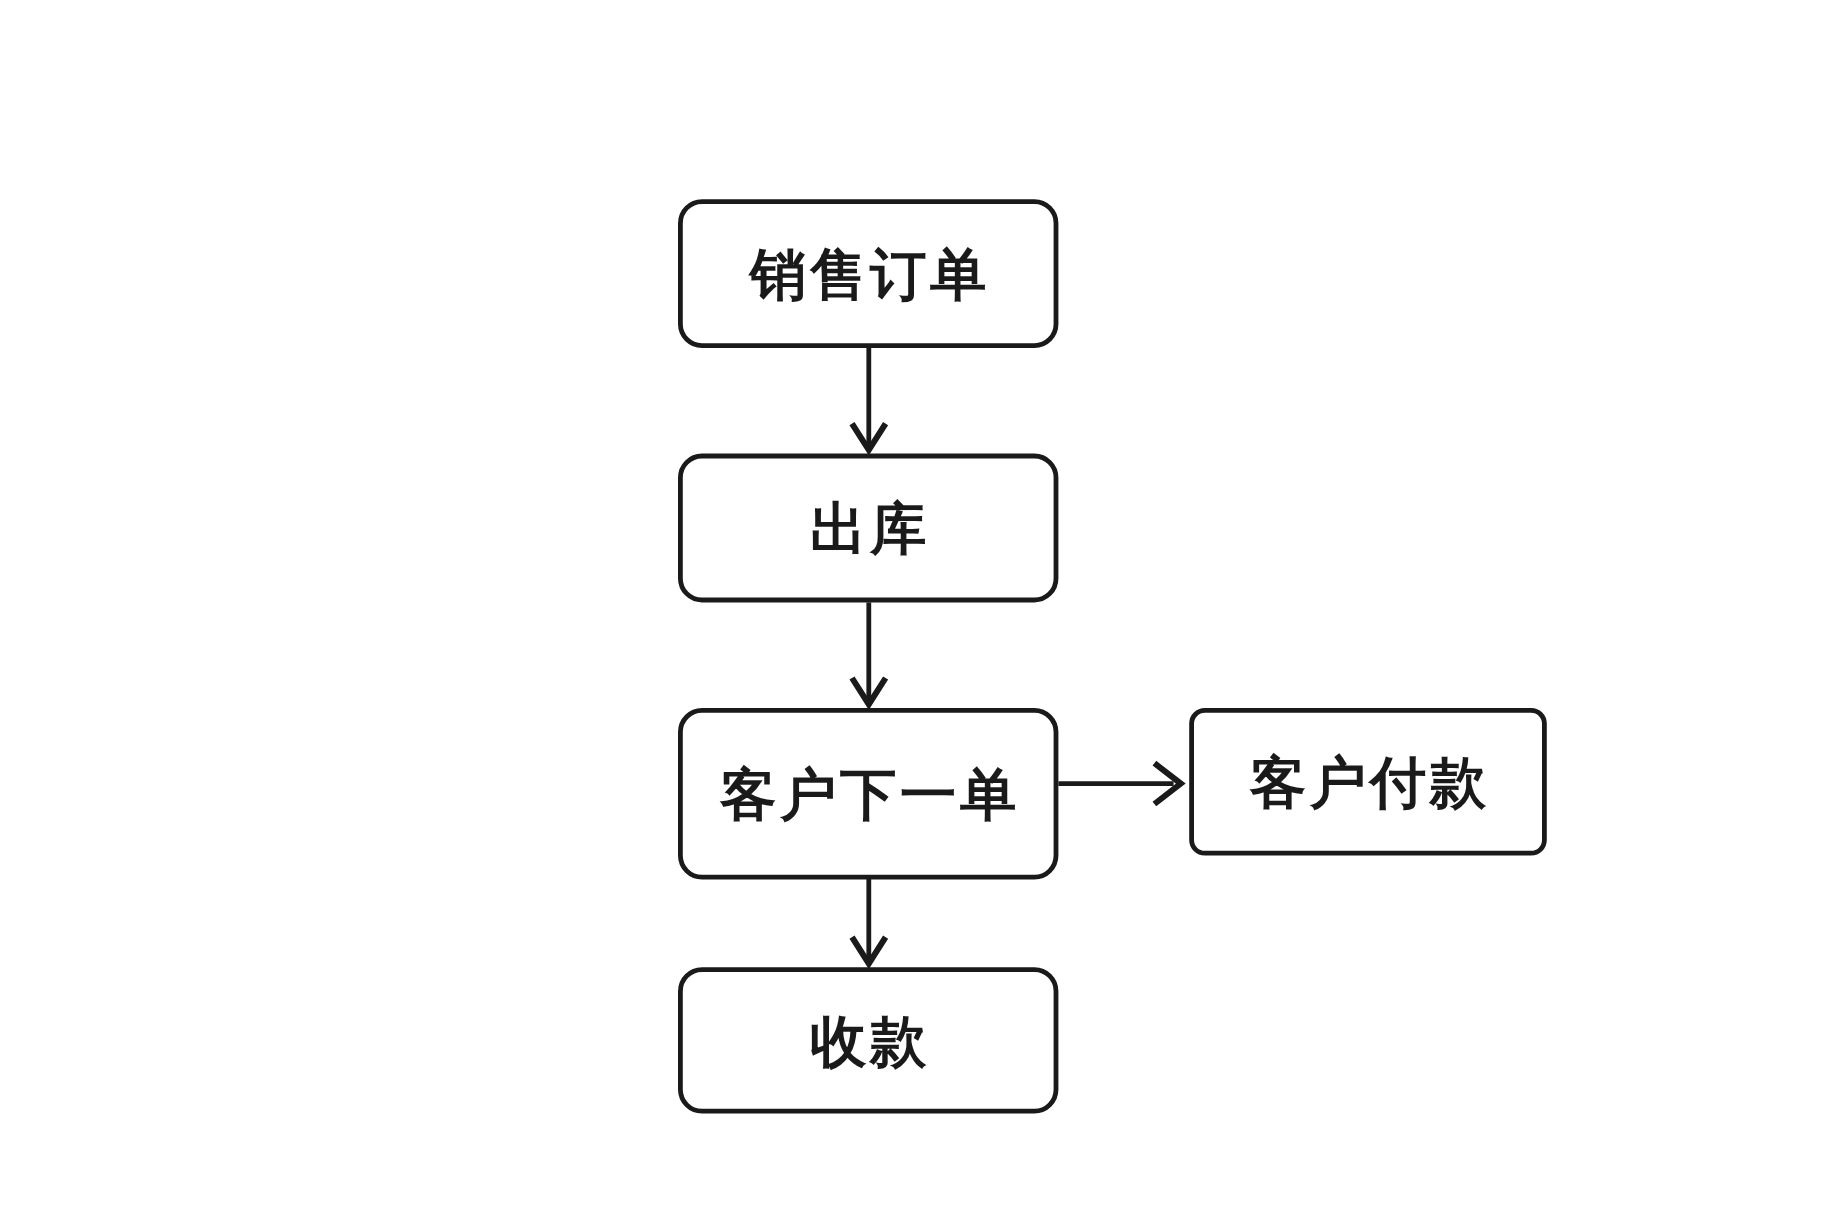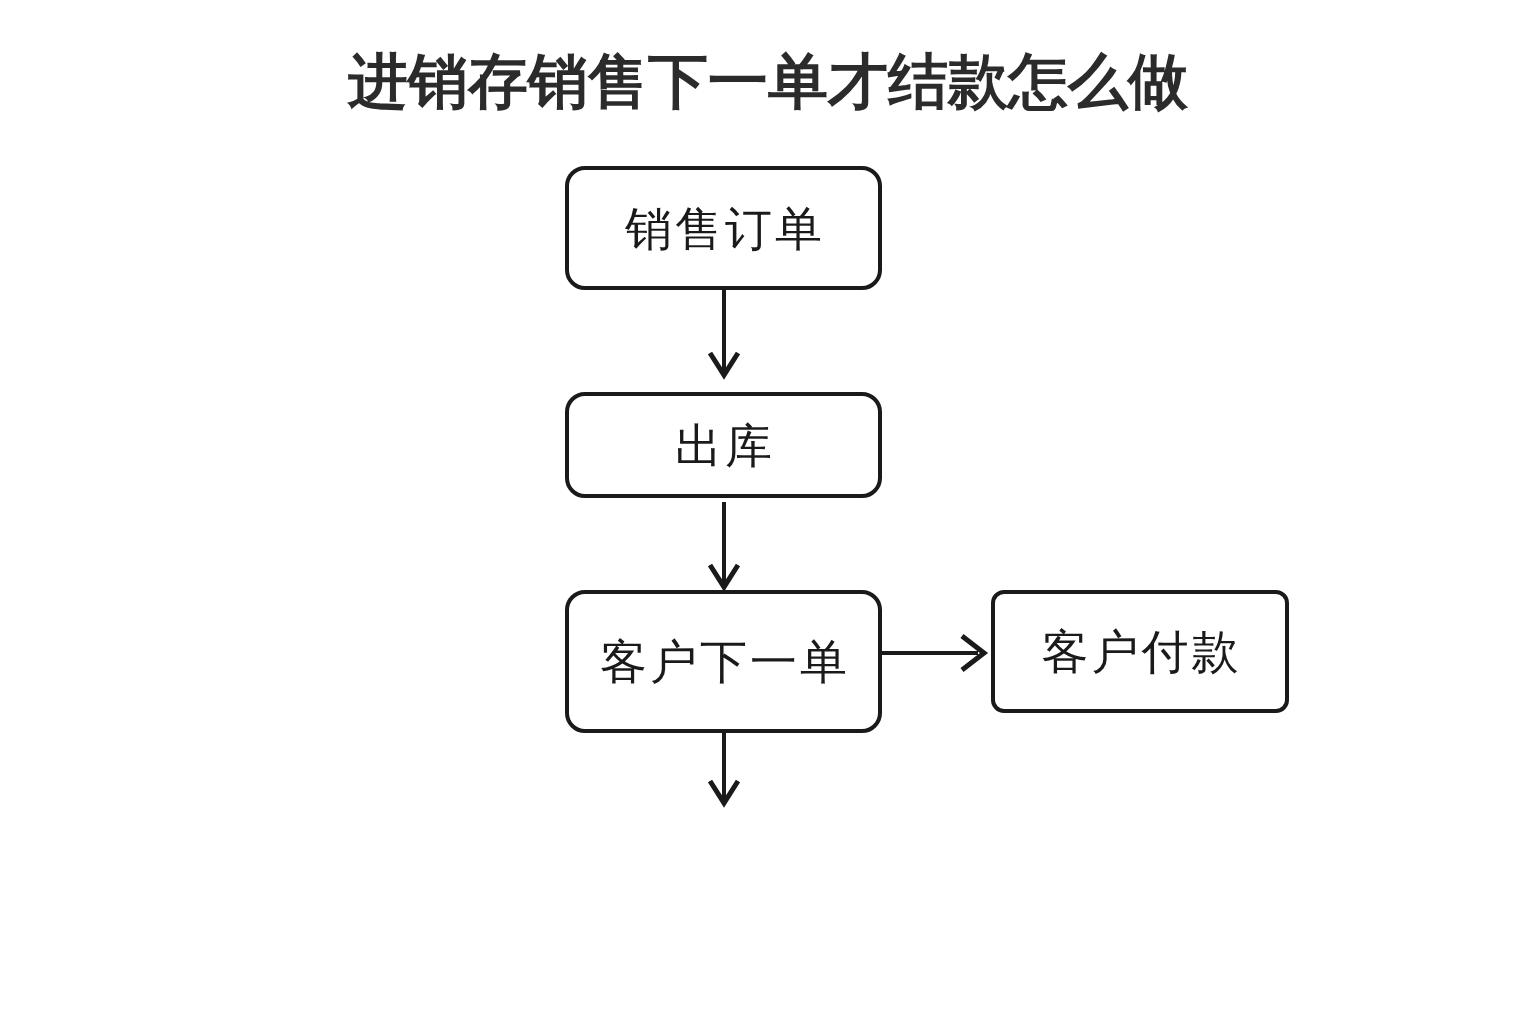--- a/index.html
+++ b/index.html
@@ -44,29 +44,29 @@
     position: absolute;
     box-sizing: border-box;
     background: #ffffff;
     border: 4px solid #1a1a1a;
     border-radius: 20px;
     display: flex;
     align-items: center;
     justify-content: center;
     font-size: 47px;
     line-height: 1;
-    font-weight: normal;
+    font-weight: bold;
     color: #1a1a1a;
     letter-spacing: 3px;
     text-indent: 3px;
     white-space: nowrap;
   }
 
   #node-sales-order   { left: 565px;  top: 166px; width: 317px; height: 124px; }
-  #node-outbound      { left: 565px;  top: 392px; width: 317px; height: 106px; }
+  #node-outbound      { left: 565px;  top: 378px; width: 317px; height: 124px; }
   #node-customer-next { left: 565px;  top: 590px; width: 317px; height: 143px; }
   #node-customer-pay  { left: 991px;  top: 590px; width: 298px; height: 123px; border-radius: 13px; }
   #node-receive       { left: 565px;  top: 806px; width: 317px; height: 122px; }
 
   
   #connectors {
     position: absolute;
     left: 0;
     top: 0;
     width: 1536px;
@@ -85,21 +85,20 @@
     fill: none;
     stroke-linecap: butt;
     stroke-linejoin: miter;
   }
 </style>
 </head>
 <body>
 
 <div id="canvas">
 
-  <div class="chart-title">进销存销售下一单才结款怎么做</div>
 
   <svg id="connectors" viewBox="0 0 1536 1024" width="1536" height="1024">
 
     <g>
       <line class="edge-line" x1="724" y1="290" x2="724" y2="372"></line>
       <polyline class="edge-head" points="710,353 724,375 738,353"></polyline>
     </g>
 
     <g>
       <line class="edge-line" x1="724" y1="502" x2="724" y2="584"></line>
@@ -118,14 +117,15 @@
   </svg>
 
   <div class="node" id="node-sales-order">销售订单</div>
 
   <div class="node" id="node-outbound">出库</div>
 
   <div class="node" id="node-customer-next">客户下一单</div>
 
   <div class="node" id="node-customer-pay">客户付款</div>
 
+  <div class="node" id="node-receive">收款</div>
 
 </div>
 
 </body></html>

